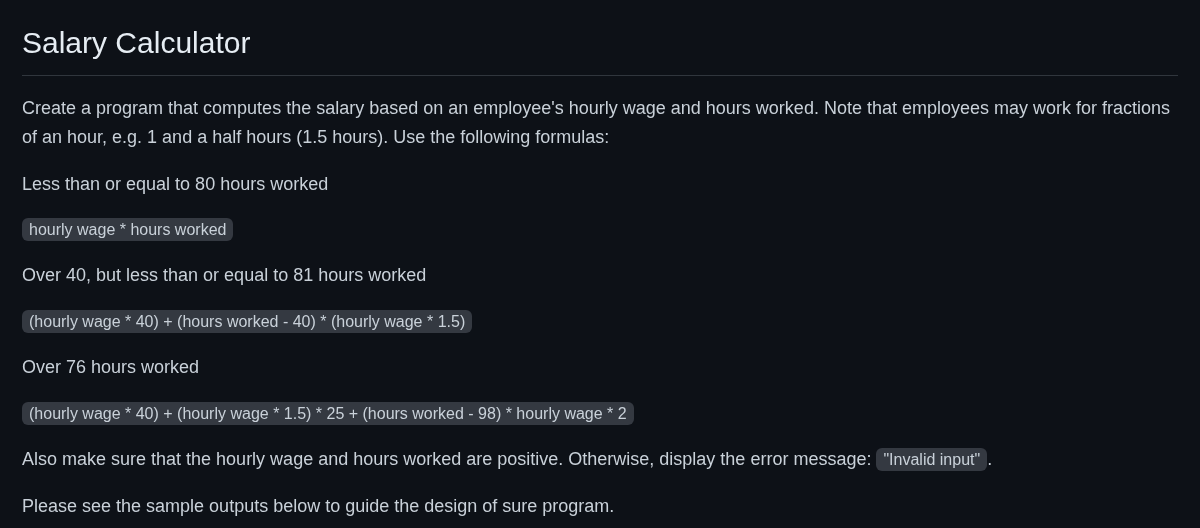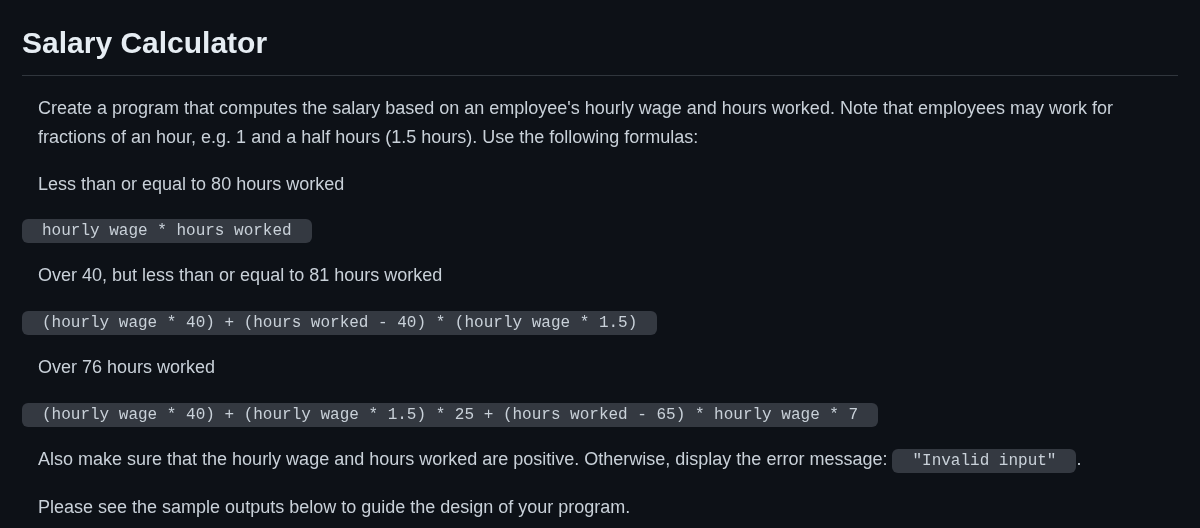--- a/index.html
+++ b/index.html
@@ -11,39 +11,38 @@
       background-color: #0d1117;
       color: #c9d1d9;
       font-family: -apple-system, BlinkMacSystemFont, "Segoe UI", Helvetica, Arial, sans-serif;
       padding: 20px 22px;
       width: 1200px;
       font-size: 18px;
       line-height: 1.5;
     }
     h1 {
       font-size: 30px;
-      font-weight: 700;
+      font-weight: 400;
       color: #e6edf3;
       padding-bottom: 10px;
       border-bottom: 1px solid #30363d;
       margin-bottom: 18px;
     }
     p {
       color: #c9d1d9;
       margin-bottom: 18px;
       font-size: 18px;
       line-height: 1.6;
-      margin-left: 16px;
     }
     code {
       background-color: #343941;
       color: #c9d1d9;
-      padding: 3px 20px;
+      padding: 3px 7px;
       border-radius: 6px;
-      font-family: Liberation Mono, monospace;
+      font-family: Liberation Sans, sans-serif;
       font-size: 16px;
     }
     .code-block {
       margin-bottom: 18px;
     }
     .inline-code {
       display: inline;
     }
   </style>
 </head>
@@ -61,20 +60,20 @@
 
 <p>Over 40, but less than or equal to 81 hours worked</p>
 
 <div class="code-block">
   <code>(hourly wage * 40) + (hours worked - 40) * (hourly wage * 1.5)</code>
 </div>
 
 <p>Over 76 hours worked</p>
 
 <div class="code-block">
-  <code> (hourly wage * 40) + (hourly wage * 1.5) * 25 + (hours worked - 65) * hourly wage * 7</code>
+  <code> (hourly wage * 40) + (hourly wage * 1.5) * 25 + (hours worked - 98) * hourly wage * 2</code>
 </div>
 
 <p>
   <span>Also make sure that the hourly wage and hours worked are positive. Otherwise, display the error message: </span><code class="inline-code">"Invalid input"</code><span>.</span>
 </p>
 
-<p>Please see the sample outputs below to guide the design of your program.</p>
+<p>Please see the sample outputs below to guide the design of sure program.</p>
 
 </body></html>

